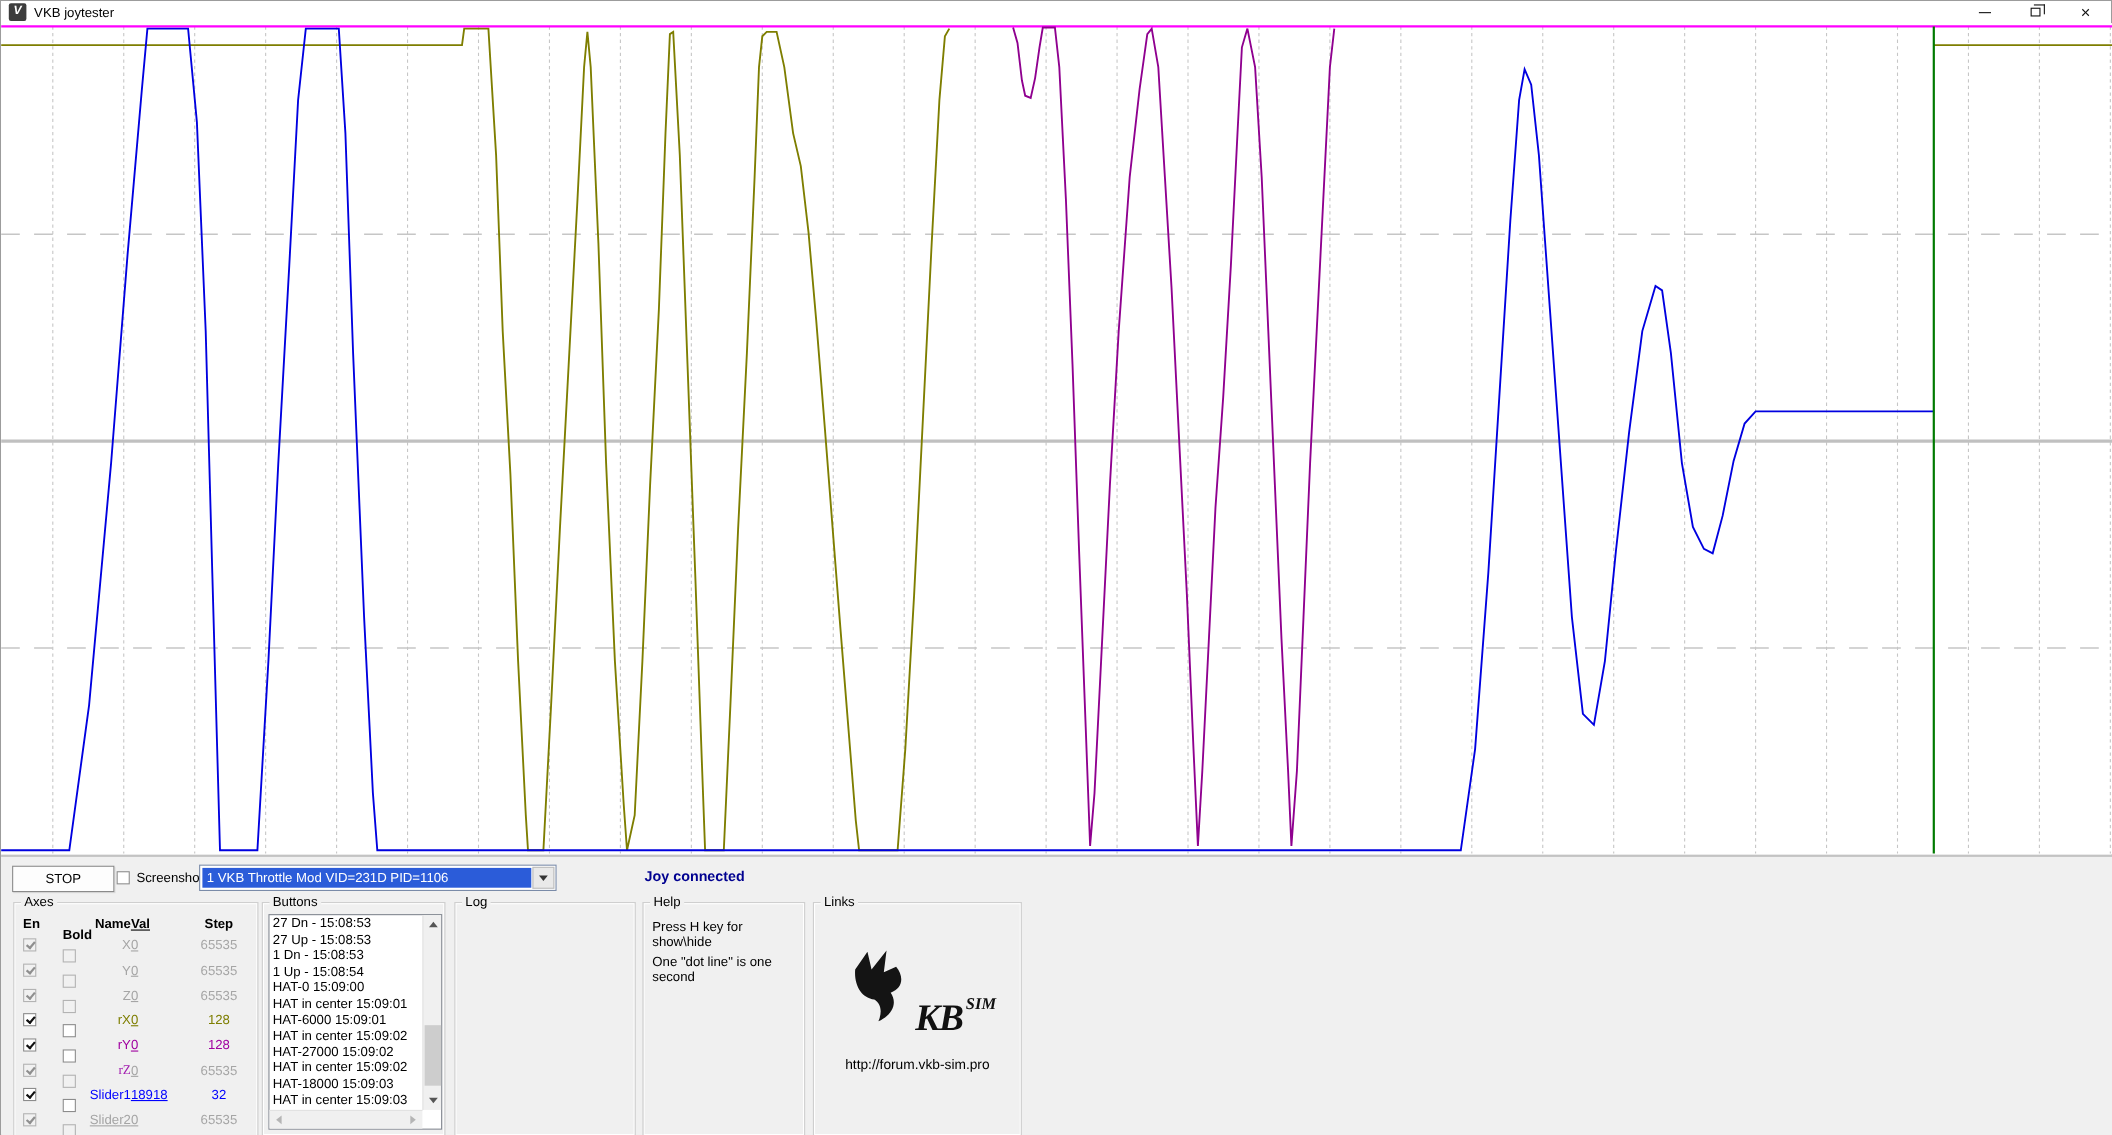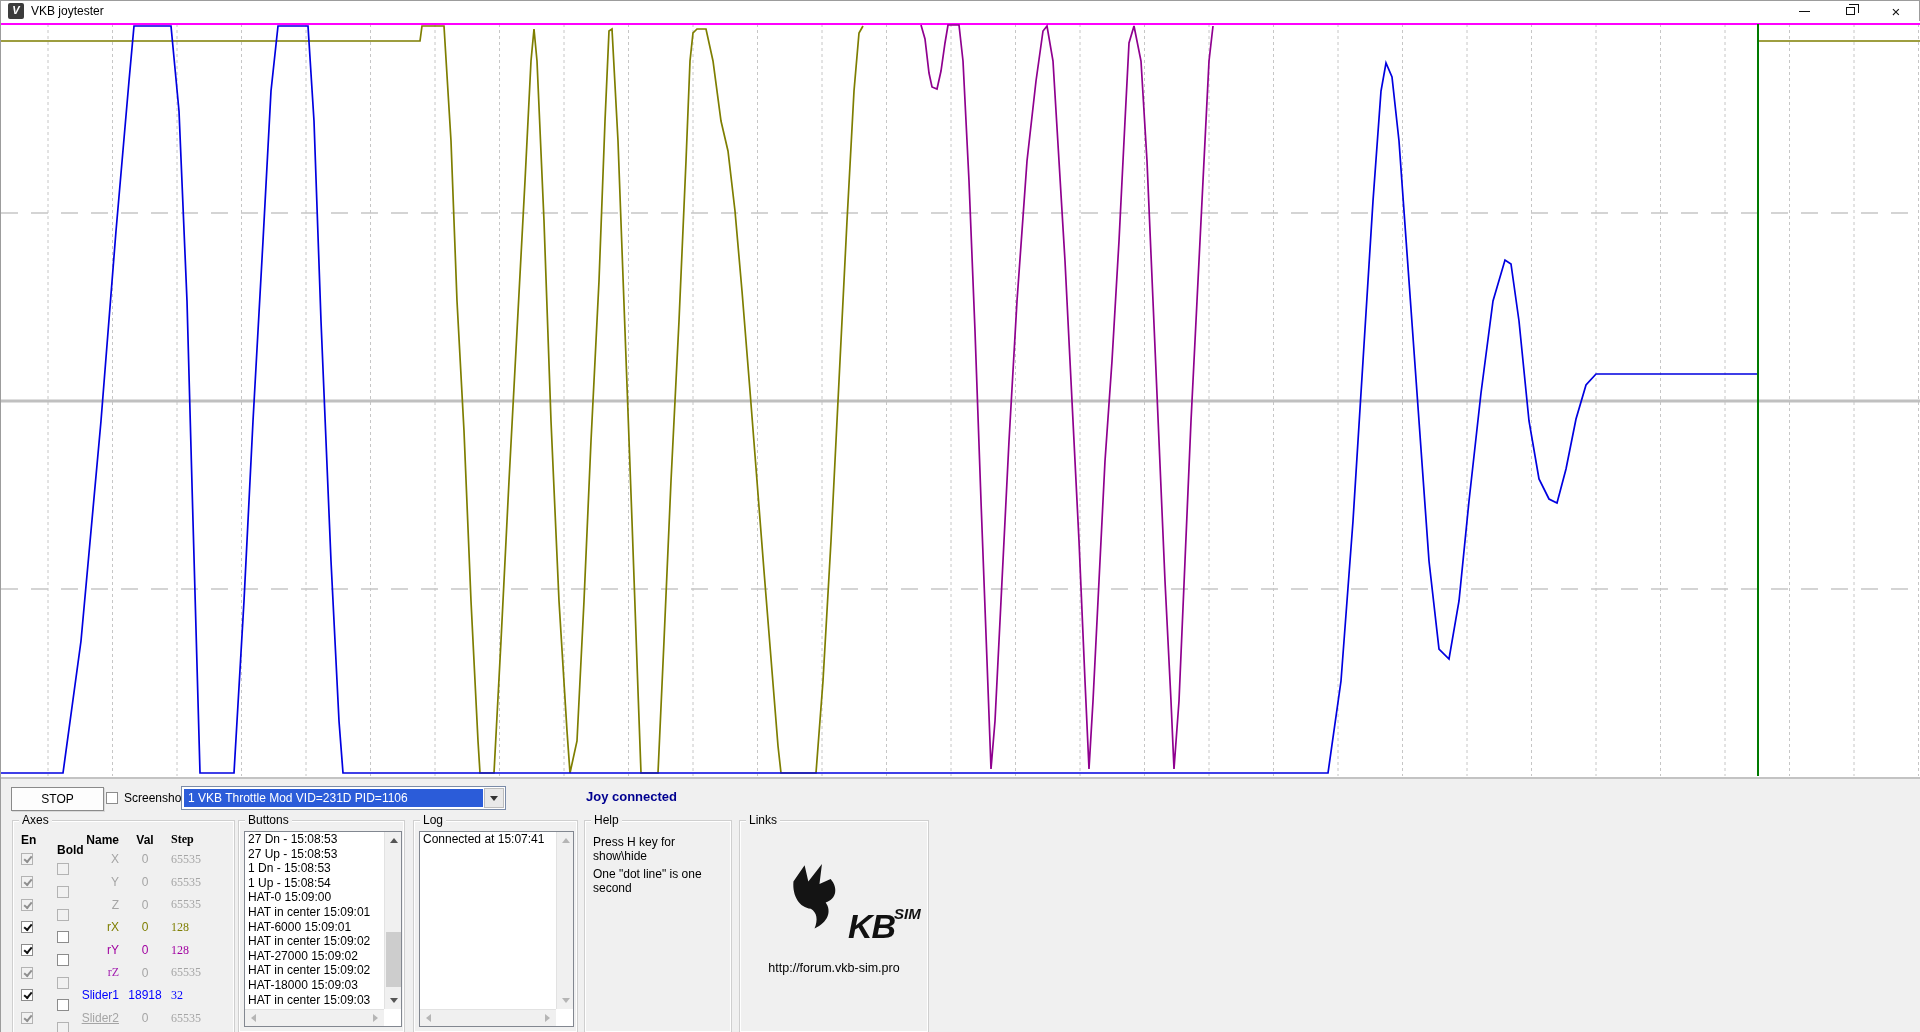--- a/index.html
+++ b/index.html
@@ -55,41 +55,41 @@
   #grp-help    { left:583px; top:41px; width:148px; height:213px; }
   #grp-links   { left:738px; top:41px; width:190px; height:213px; }
   
   #axes-table { position:absolute; left:2px; top:10px; width:214px; }
   .ax-header, .ax-row { display:flex; align-items:center; }
   .ax-header { height:17px; font-weight:bold; }
   .ax-row { height:22.7px; }
   .c-en { width:36px; padding-left:6px; }
   .c-bold { width:26px; padding-left:6px;margin-top:20px; }
   .c-name { width:42px; text-align:right; }
-  .c-val { width:52px; text-align:center; }
-  .c-step { width:56px; text-align:left;font-family:Liberation Serif, serif; }
+  .c-val { width:52px; text-align:left;text-decoration:underline; }
+  .c-step { width:56px; text-align:center; }
   
   .listframe { position:absolute; background:#fff; border:1px solid #828790; }
   .list-area { position:absolute; left:0; top:0; overflow:hidden; }
   .list-item { font-size:12px; line-height:14.6px; padding-left:3px; white-space:nowrap; color:#000; }
   .vscroll { position:absolute; top:0; right:0; width:17px; bottom:17px; background:#f0f0f0;
              border-left:1px solid #e2e2e2; }
   .hscroll { position:absolute; left:0; right:17px; bottom:0; height:17px; background:#f0f0f0;
              border-top:1px solid #e2e2e2; display:flex; justify-content:space-between; align-items:center; }
   .sb-btn { width:17px; height:17px; display:flex; align-items:center; justify-content:center; }
   .tri-up2 { width:0;height:0;border-left:4px solid transparent;border-right:4px solid transparent;border-bottom:5px solid #555; }
   .tri-dn2 { width:0;height:0;border-left:4px solid transparent;border-right:4px solid transparent;border-top:5px solid #555; }
   .tri-l { width:0;height:0;border-top:4px solid transparent;border-bottom:4px solid transparent;border-right:5px solid #b5b5b5; }
   .tri-r { width:0;height:0;border-top:4px solid transparent;border-bottom:4px solid transparent;border-left:5px solid #b5b5b5; }
   .sb-thumb { position:absolute; left:1px; width:15px; background:#cdcdcd; }
   .dim .tri-up2 { border-bottom-color:#b5b5b5; } .dim .tri-dn2 { border-top-color:#b5b5b5; }
   
   .help-line { position:relative; margin:4px 0 0 8px; font-size:12px; color:#000; }
   
-  #logo-wrap { position:absolute; left:16px; top:38px; width:100%; height:95px; }
+  #logo-wrap { position:absolute; left:0; top:38px; width:100%; height:95px;font-family:Liberation Serif, serif; }
   #logo-bird { position:absolute; left:30px; top:0px; }
   #logo-kb  { position:absolute; left:92px; top:48px; font-weight:bold; font-style:italic;
               font-size:34px; letter-spacing:-1px; color:#111; }
   #logo-sim { position:absolute; left:138px; top:46px; font-weight:bold; font-style:italic;
               font-size:15px; color:#111; }
   #forum-url { position:absolute; left:0; top:140px; width:100%; text-align:center;
               font-size:12.5px; color:#000; }
 </style>
 </head>
 <body>
@@ -305,41 +305,20 @@
             </div>
           <div class="sb-btn">
               <div class="tri-r"></div>
             </div>
         </div>
       </div>
     </div>
 
     <div class="group" id="grp-log">
       <span class="group-title">Log</span>
-      <div class="listframe" style="left:5px; top:10px; width:155px; height:196px;">
-        <div class="list-area" id="log-list" style="right:17px; bottom:17px;">
-            <div class="list-item">Connected at 15:07:41</div>
-          </div>
-        <div class="vscroll dim">
-          <div class="sb-btn">
-              <div class="tri-up2"></div>
-            </div>
-          <div class="sb-btn" style="position:absolute; bottom:0;">
-              <div class="tri-dn2"></div>
-            </div>
-        </div>
-        <div class="hscroll">
-          <div class="sb-btn">
-              <div class="tri-l"></div>
-            </div>
-          <div class="sb-btn">
-              <div class="tri-r"></div>
-            </div>
-        </div>
-      </div>
     </div>
 
     <div class="group" id="grp-help">
       <span class="group-title">Help</span>
       <div class="help-line" style="margin-top:14px;">Press H key for show\hide</div>
       <div class="help-line">One "dot line" is one second</div>
     </div>
 
     <div class="group" id="grp-links">
       <span class="group-title">Links</span>

